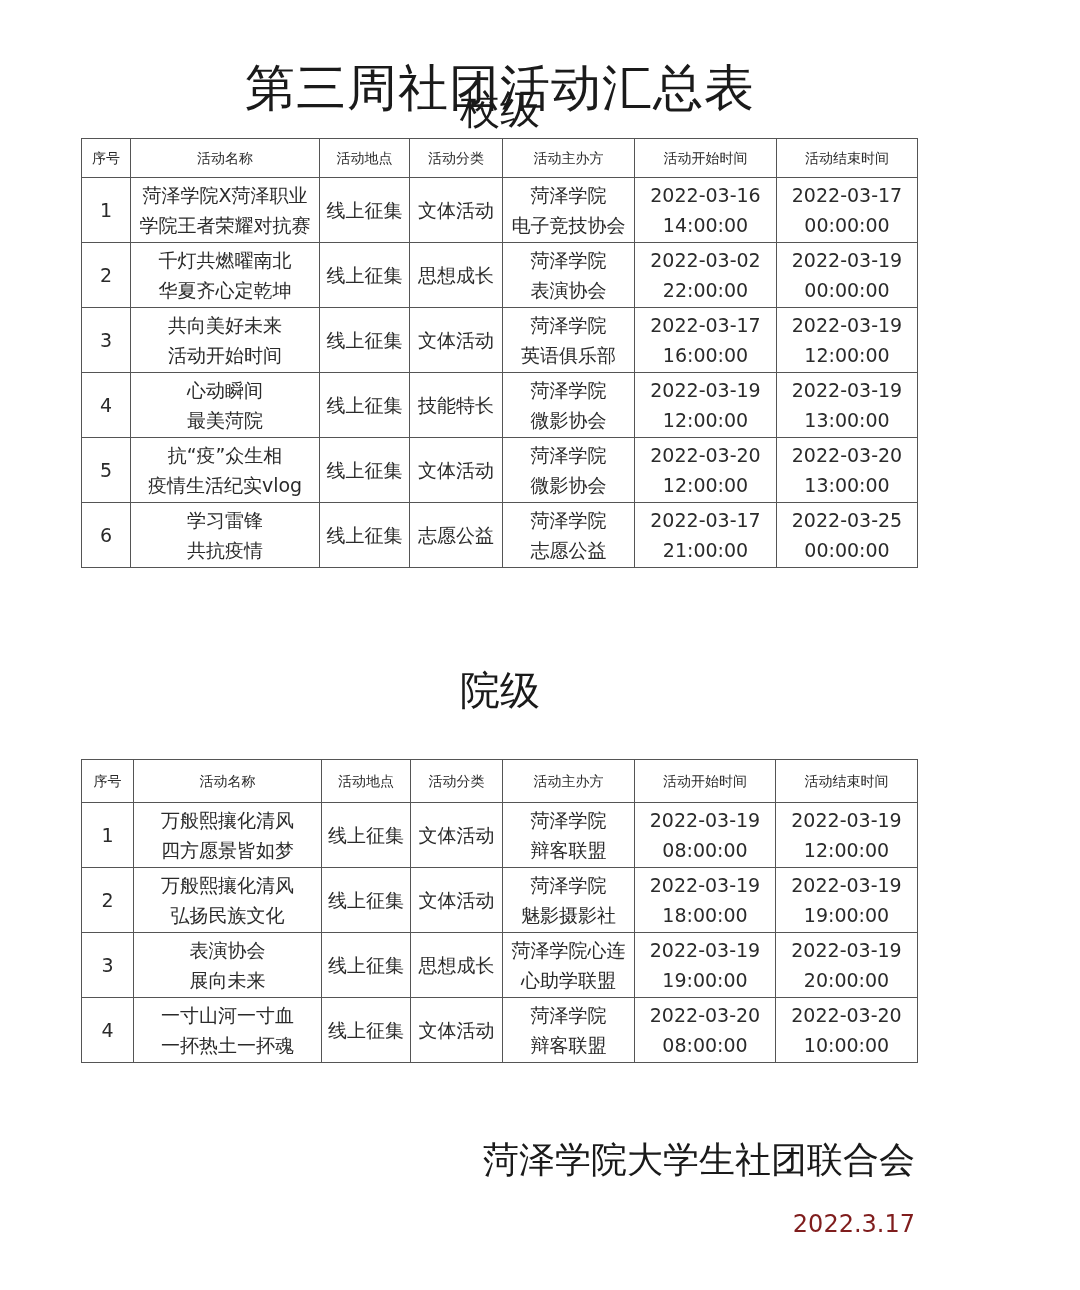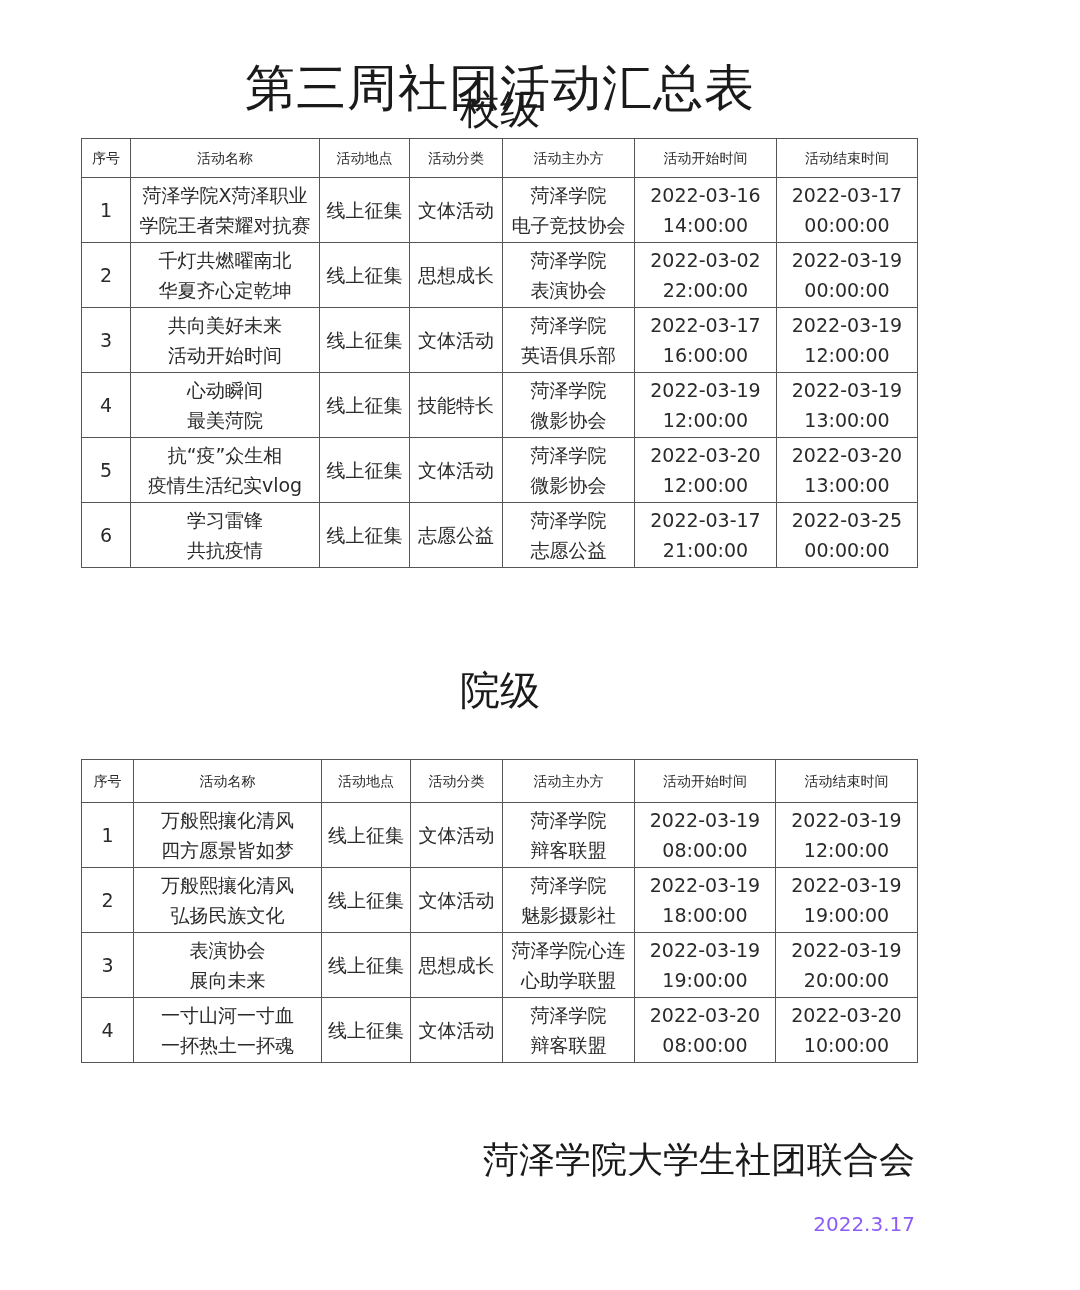--- a/index.html
+++ b/index.html
@@ -14,21 +14,21 @@
            font-weight:normal; font-size:19px; line-height:30px; color:#2a2a2a; padding:0; overflow:hidden; white-space:nowrap; }
   th { font-size:14px;text-align:center; }
   .t1 { top:138px; width:836px; }
   .t1 th { height:38px; }
   .t1 td { height:64px; }
   .t2 { top:759px; width:836px; }
   .t2 th { height:42px; }
   .t2 td { height:64px; }
   .line { display:block; }
   .footer-org { position:absolute; right:165px; top:1140px; font-size:36px; line-height:40px; color:#1a1a1a; }
-  .footer-date { position:absolute; right:165px; top:1204px; font-size:20px; line-height:40px; color:#8b5cf6; }
+  .footer-date { position:absolute; right:165px; top:1204px; font-size:24px; line-height:40px; color:#7f1d1d; }
 </style>
 </head>
 <body>
 
 <div class="title">第三周社团活动汇总表</div>
 
 <div class="section" style="top:84px;">校级</div>
 
 <table class="t1">
   <colgroup>

